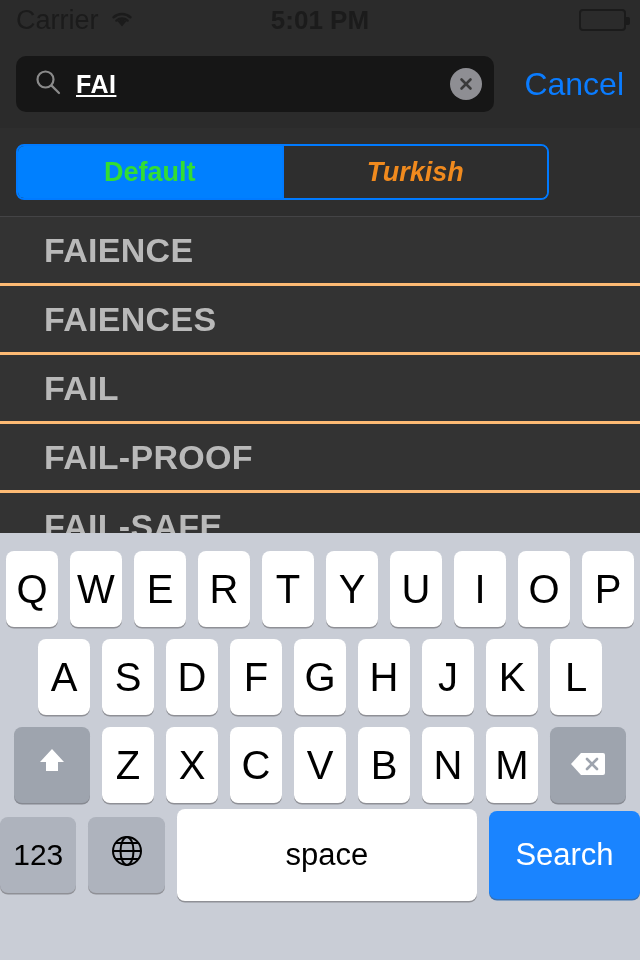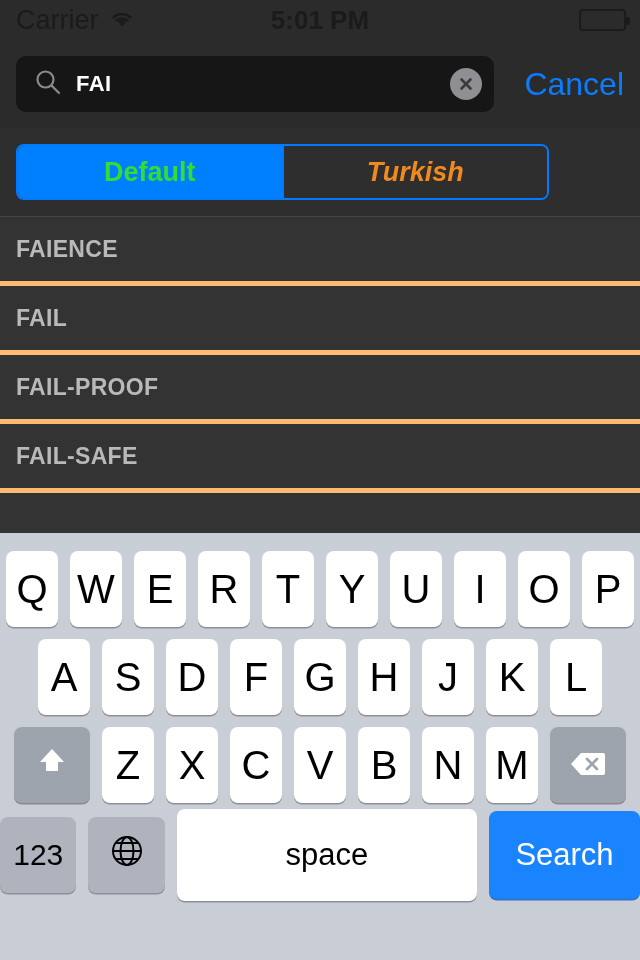--- a/index.html
+++ b/index.html
@@ -100,25 +100,26 @@
     border-radius: 10px;
     display: flex;
     align-items: center;
     padding: 0 12px 0 18px;
     box-sizing: border-box;
   }
   .magnifier { flex: none; margin-right: 14px; }
   .search-value {
     flex: 1;
     color: #ffffff;
-    font-size: 22px;
+    font-size: 25px;
     font-weight: bold;
     letter-spacing: 0.5px;
     white-space: nowrap;
     overflow: hidden;
+    text-decoration: underline;
   }
   .clear-btn {
     flex: none;
     width: 32px;
     height: 32px;
     border-radius: 50%;
     background: #8e8e93;
     display: flex;
     align-items: center;
     justify-content: center;
@@ -171,27 +172,27 @@
     position: absolute;
     top: 216px; left: 0;
     width: 640px;
     height: 317px;
     background: #333333;
     overflow: hidden;
     border-top: 1px solid #444446;
   }
   .result-row {
     height: 69px;
-    border-bottom: 5px solid #fdba74;
-    display: flex;
-    align-items: center;
-    padding-left: 16px;
+    border-bottom: 3px solid #fdba74;
+    display: flex;
+    align-items: center;
+    padding-left: 44px;
     box-sizing: border-box;
     color: #b9b9b9;
-    font-size: 23px;
+    font-size: 34px;
     font-weight: bold;
     letter-spacing: 0.3px;
   }
 
   
   .keyboard {
     position: absolute;
     left: 0;
     top: 533px;
     width: 640px;
@@ -303,20 +304,21 @@
 
   <div class="segmented-wrap">
     <div class="segmented">
       <div class="segment selected" style="color:#33dd33">Default</div>
       <div class="segment unselected" style="color:#f08a1e">Turkish</div>
     </div>
   </div>
 
   <div class="results">
     <div class="result-row">FAIENCE</div>
+    <div class="result-row">FAIENCES</div>
     <div class="result-row">FAIL</div>
     <div class="result-row">FAIL-PROOF</div>
     <div class="result-row">FAIL-SAFE</div>
   </div>
 
   <div class="keyboard">
 
     <div class="kb-row row1">
       <div class="key">Q</div>
       <div class="key">W</div>

